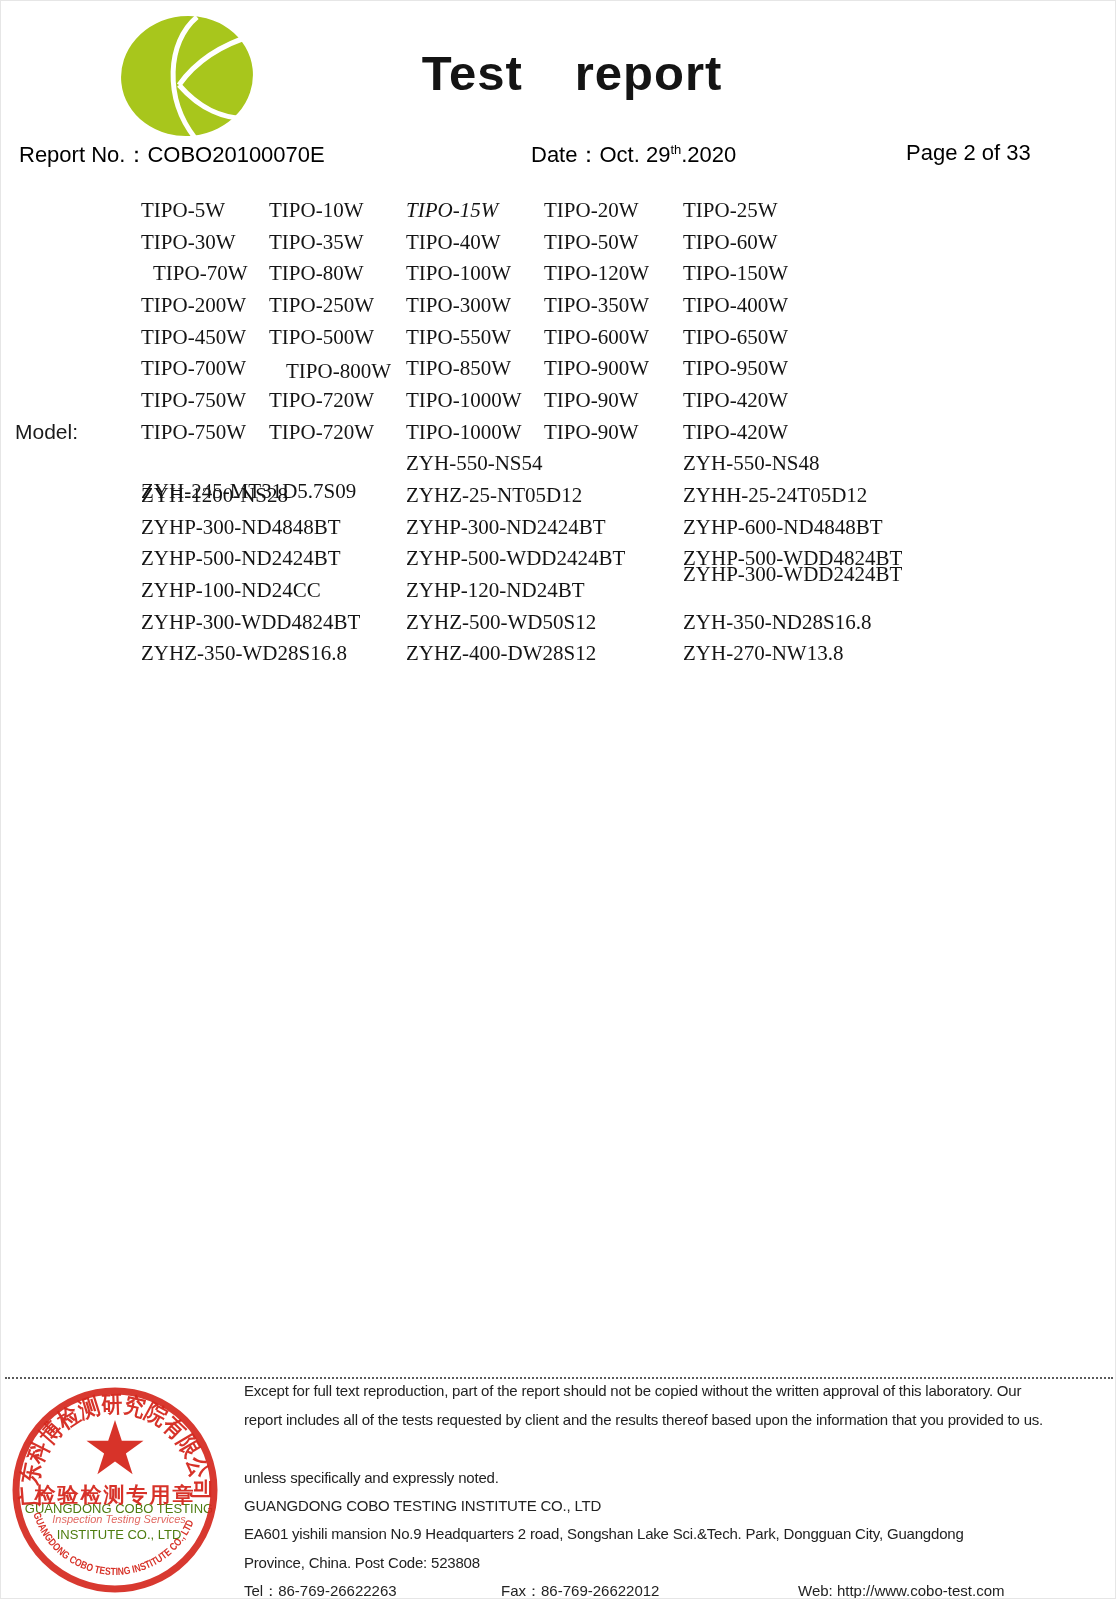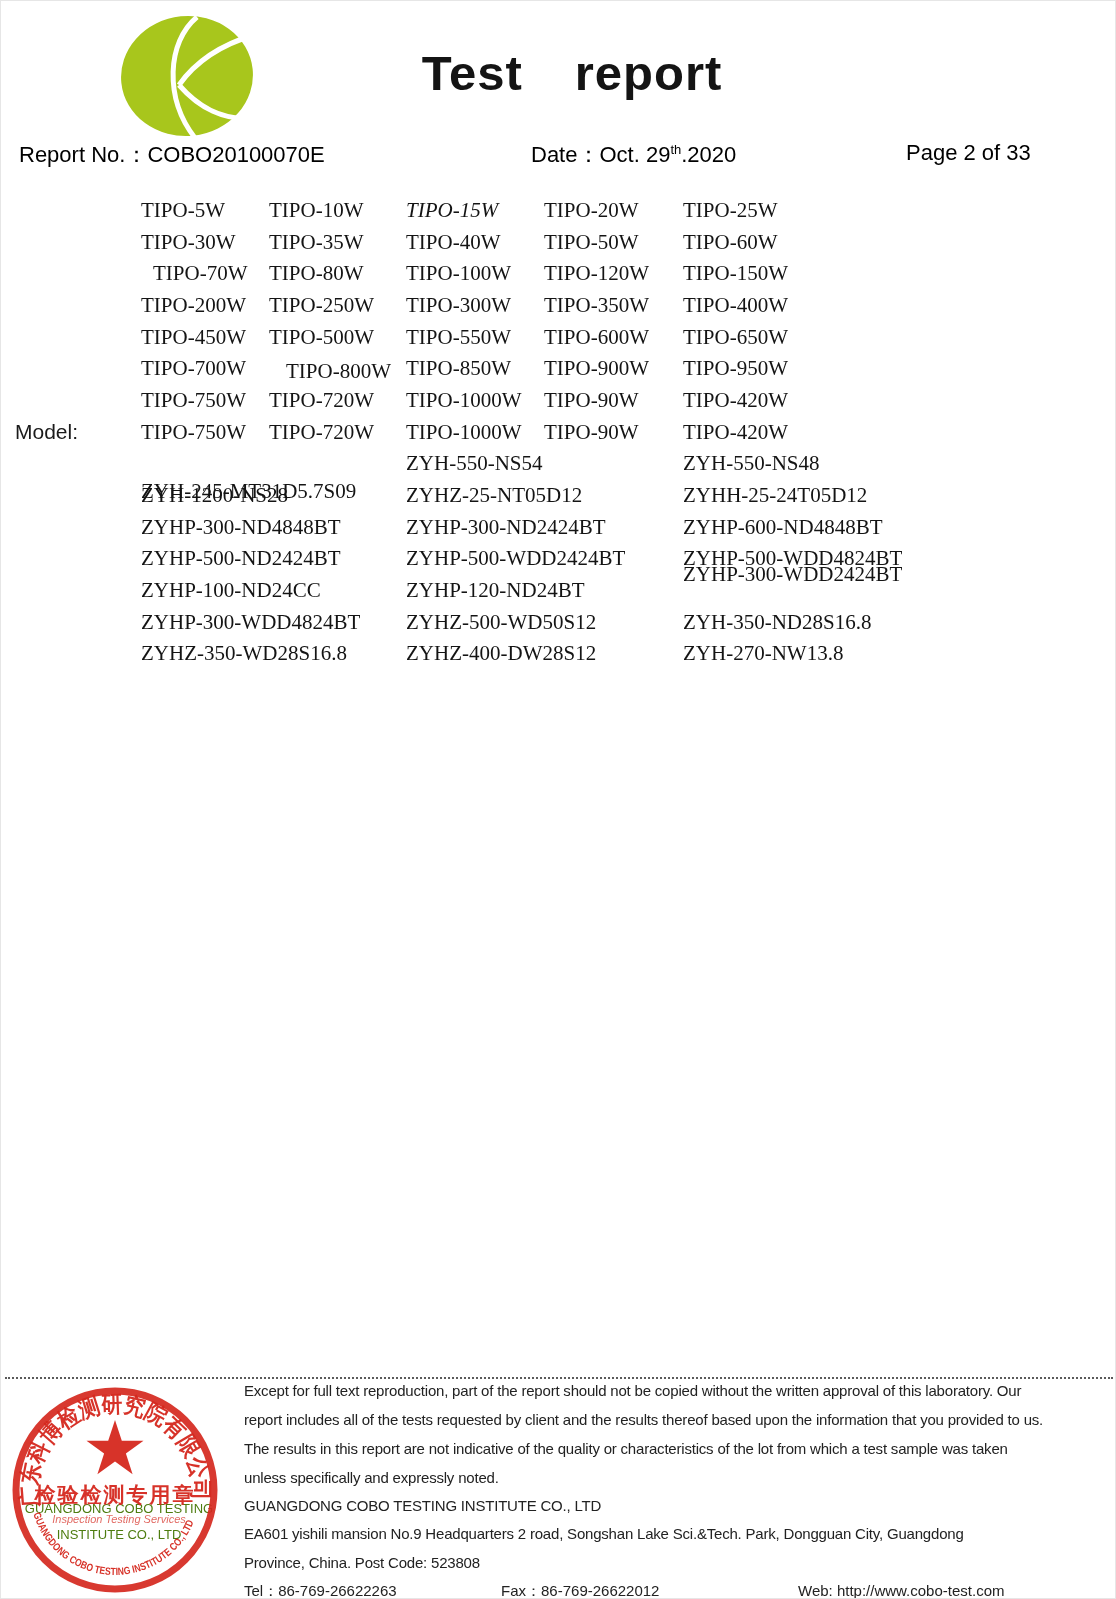--- a/index.html
+++ b/index.html
@@ -141,21 +141,20 @@
       <span class="model-cell" style="left: 682px; top: 608.58px;">ZYH-350-ND28S16.8</span>
       <span class="model-cell" style="left: 140px; top: 640.24px;">ZYHZ-350-WD28S16.8</span>
       <span class="model-cell" style="left: 405px; top: 640.24px;">ZYHZ-400-DW28S12</span>
       <span class="model-cell" style="left: 682px; top: 640.24px;">ZYH-270-NW13.8</span>
     </div>
 
   <div class="sep"></div>
 
   <div class="f-line" style="top:1410px;">report includes all of the tests requested by client and the results thereof based upon the information that you provided to us.</div>
   <div class="f-line" style="top:1381px;">Except for full text reproduction, part of the report should not be copied without the written approval of this laboratory. Our</div>
-  <div class="f-line" style="top:1439px;">The results in this report are not indicative of the quality or characteristics of the lot from which a test sample was taken</div>
   <div class="f-line" style="top:1468px;">unless specifically and expressly noted.</div>
 
   <div class="f-line" style="top:1496px;">GUANGDONG COBO TESTING INSTITUTE CO., LTD</div>
   <div class="f-line" style="top:1524px;">EA601 yishili mansion No.9 Headquarters 2 road, Songshan Lake Sci.&amp;Tech. Park, Dongguan City, Guangdong</div>
   <div class="f-line" style="top:1553px;">Province, China. Post Code: 523808</div>
 
   <div class="tel-row">
     <span class="tel"><span>Tel：</span><span>86-769-26622263</span></span>
     <span class="fax"><span>Fax：</span><span>86-769-26622012</span></span>
     <span class="web"><span>Web: </span><span>http://www.cobo-test.com</span></span>

